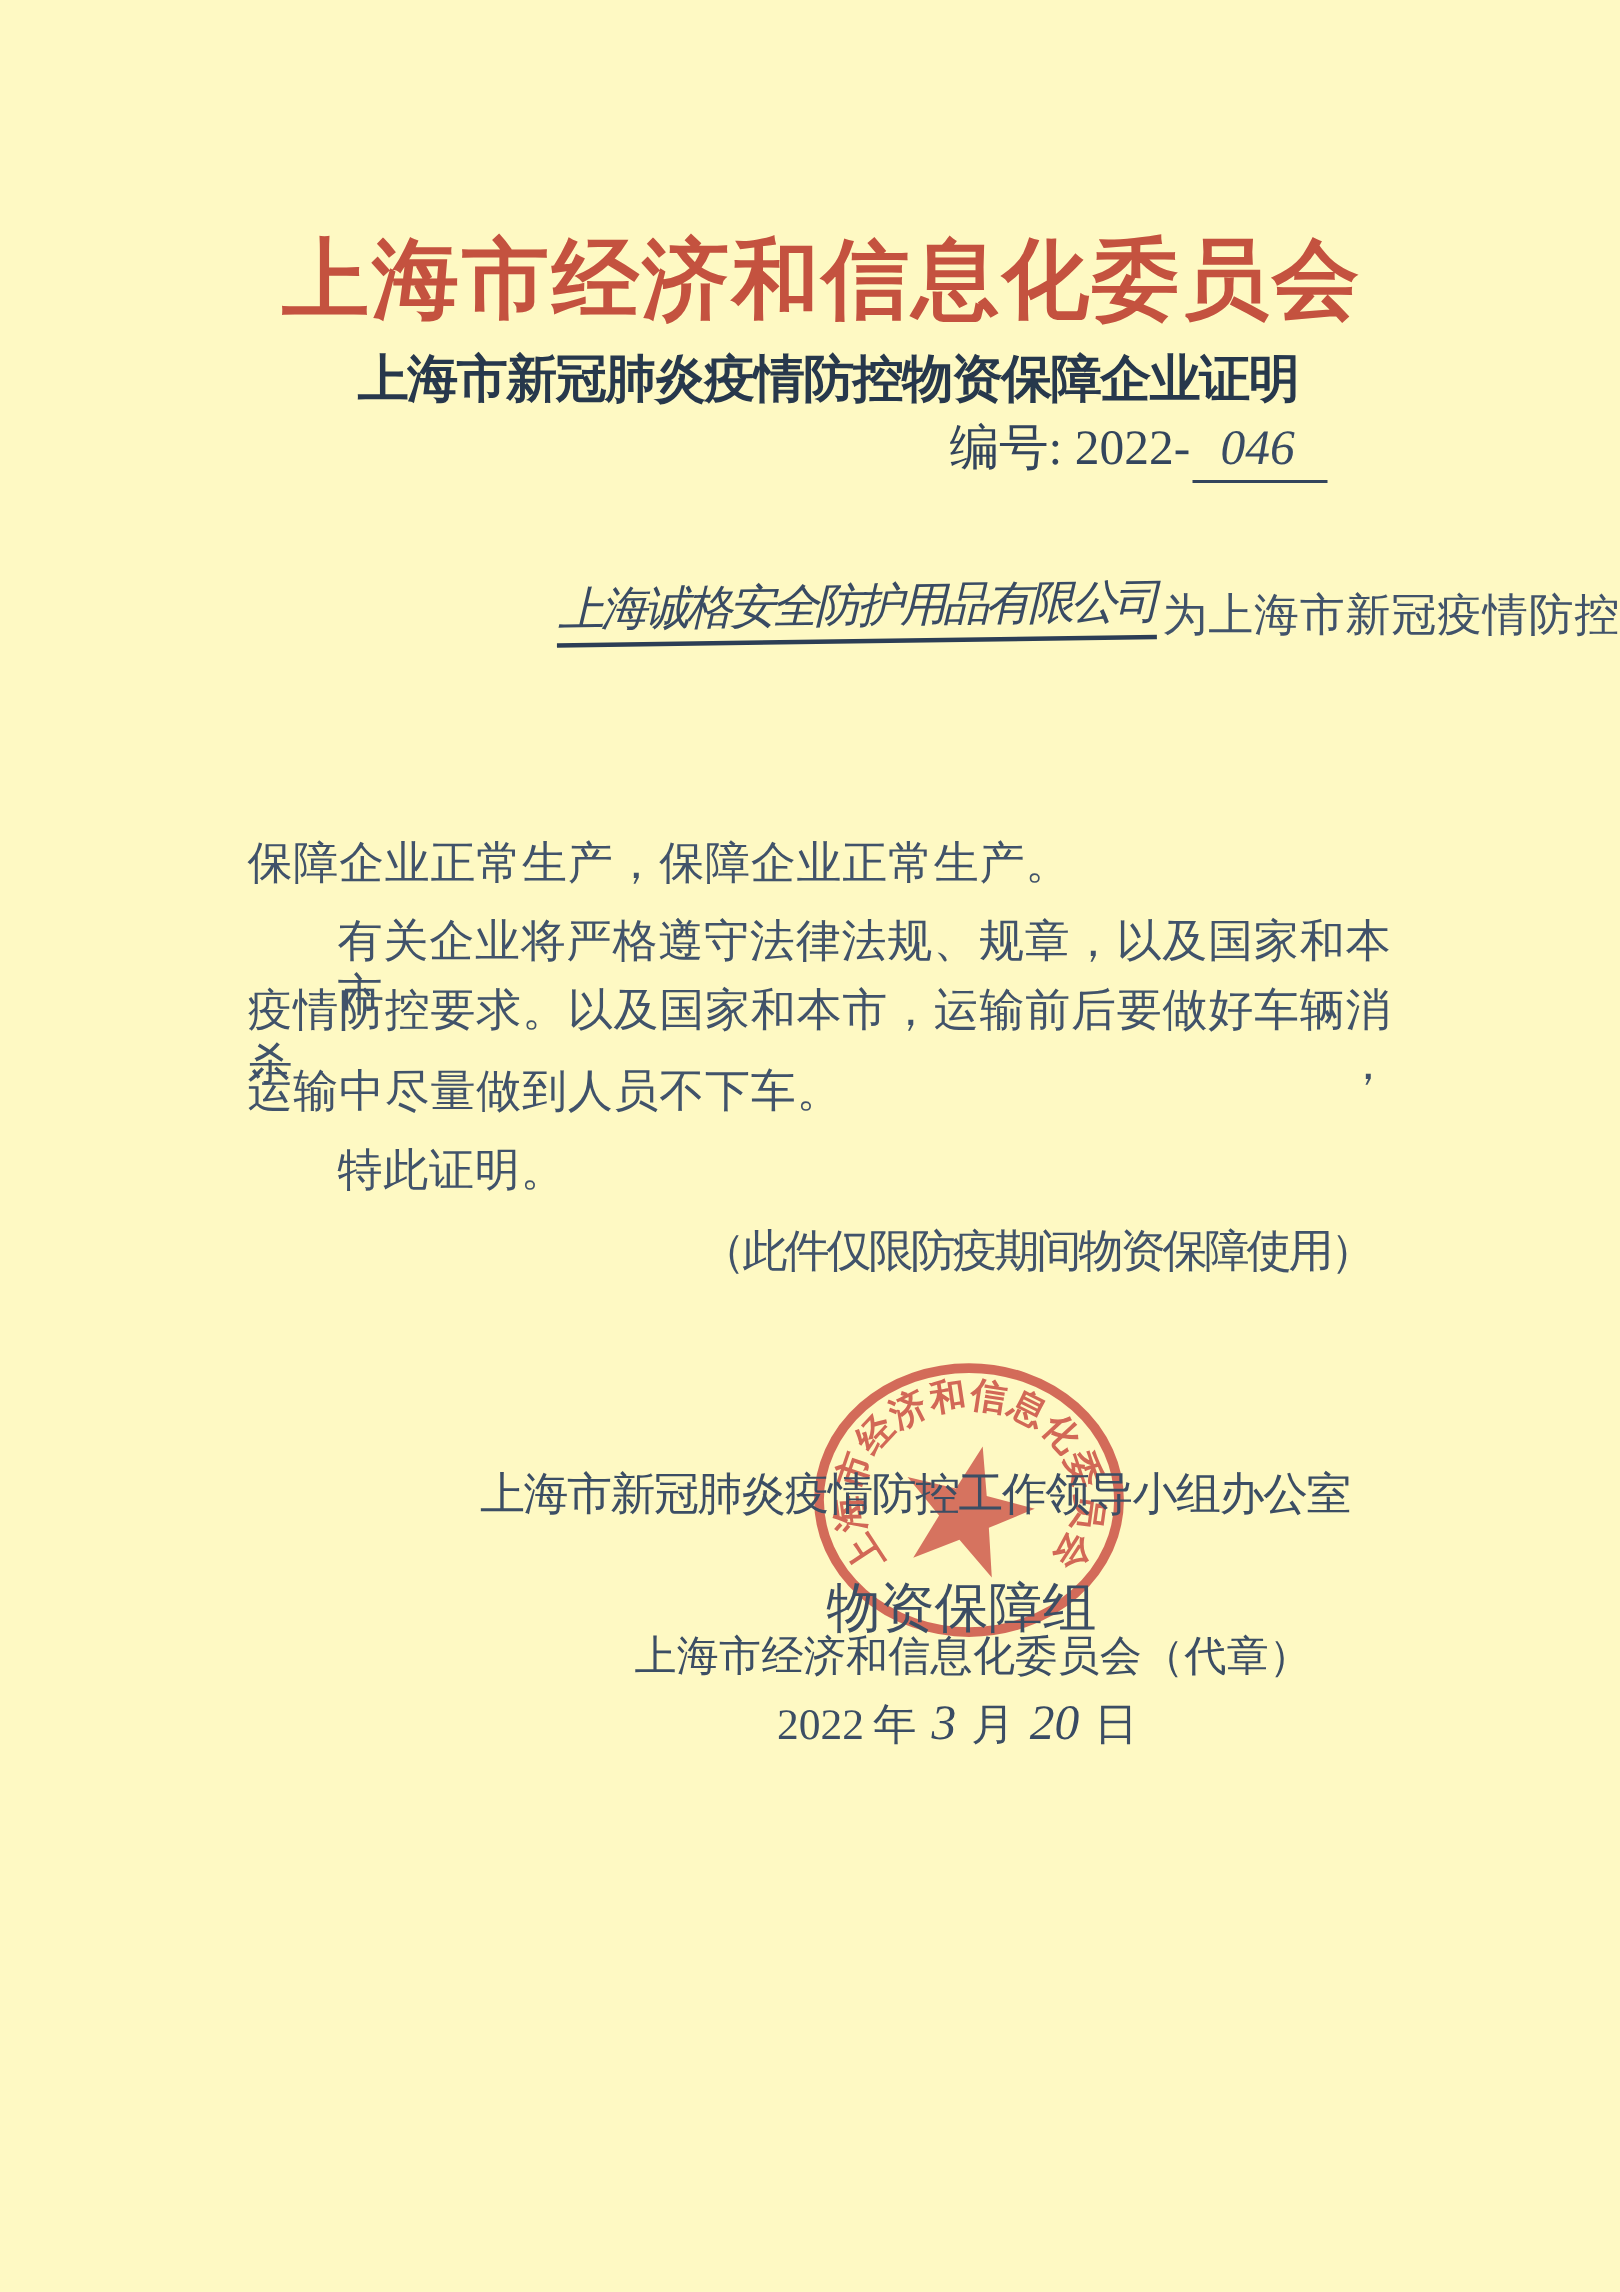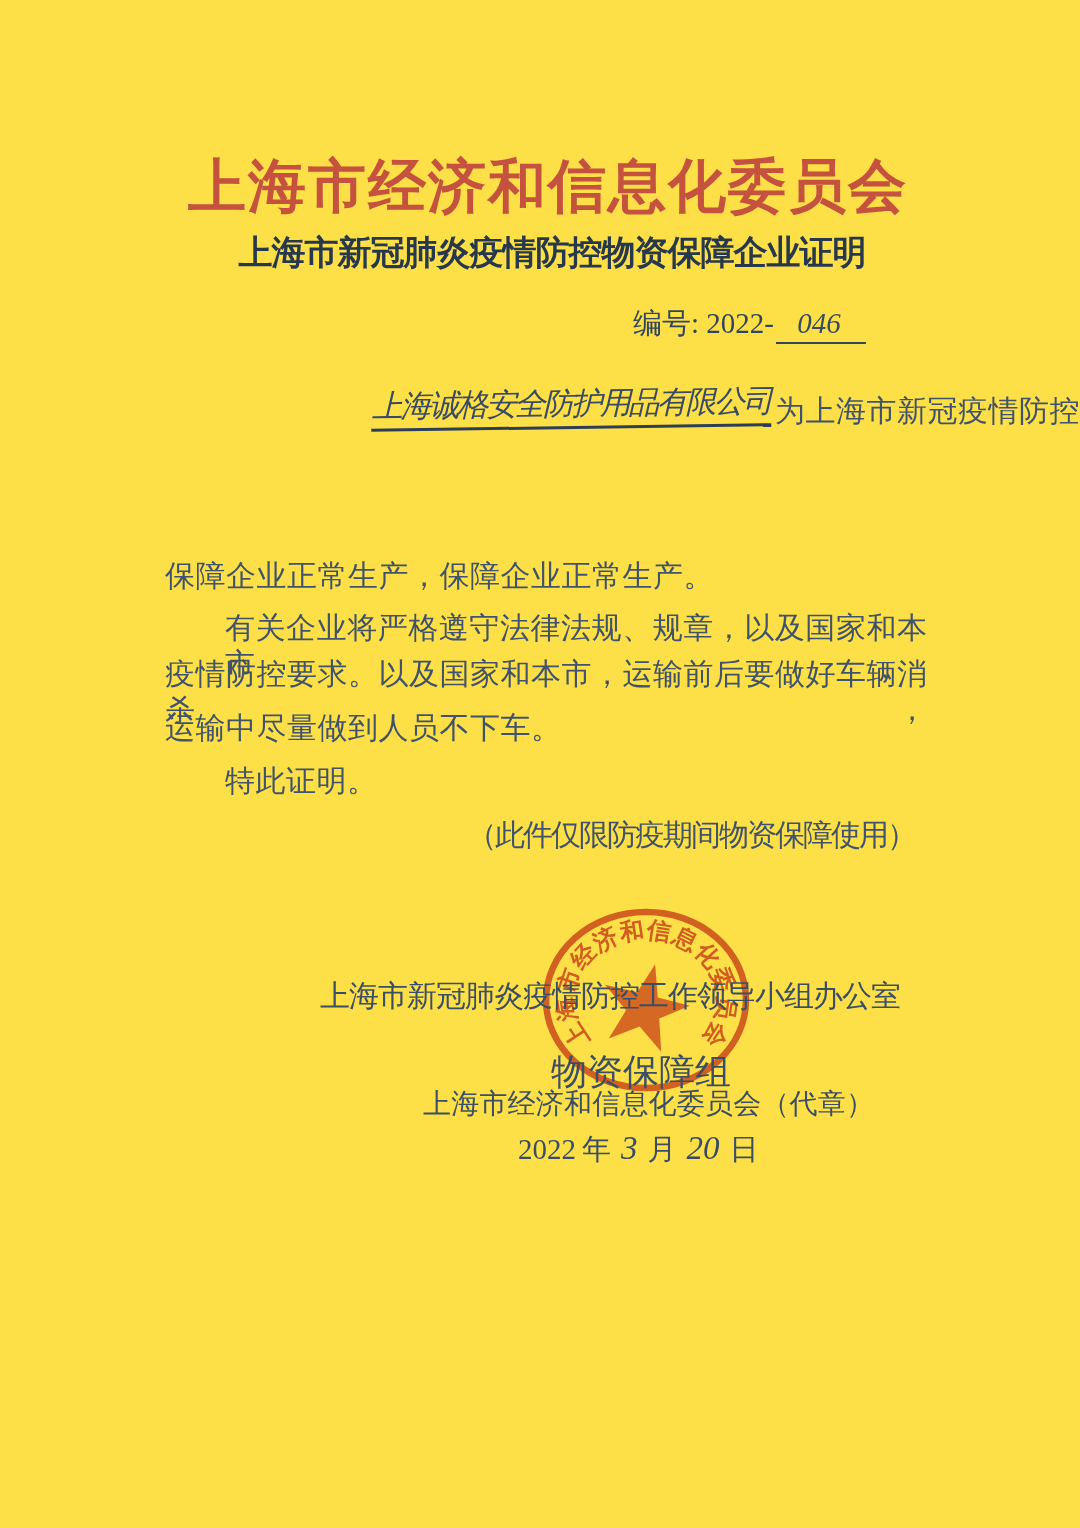--- a/index.html
+++ b/index.html
@@ -1,20 +1,20 @@
 <!DOCTYPE html>
 <html><head>
 <meta charset="utf-8">
 <style>
   html,body{margin:0;padding:0;background:#9a9a9a;}
   .page{
     position:relative;
     width:1080px;height:1528px;
     margin:0 auto;
-    background:#fde047;
+    background:#fef9c3;
     overflow:hidden;
     font-family:"Liberation Serif","DejaVu Serif",serif;
     color:#41536a;
   }
   .abs{position:absolute;}
   .doc-title{
     top:148px;left:0;width:1080px;
     text-align:center;
     transform:translateX(8px);
     font-size:58px;font-weight:900;
@@ -25,22 +25,22 @@
   .doc-subtitle{
     top:230px;left:0;width:1080px;
     text-align:center;
     transform:translateX(12px);
     font-size:34px;font-weight:700;
     letter-spacing:-1px;
     color:#27384c;
     white-space:nowrap;
   }
   .serial{
-    top:304px;left:633px;
-    font-size:29px;color:#33455c;
+    top:276px;left:633px;
+    font-size:33px;color:#33455c;
     white-space:nowrap;
   }
   .serial .num{
     display:inline-block;
     min-width:74px;
     text-align:center;
     border-bottom:2px solid #33455c;
     padding:0 10px 2px 6px;
     margin-left:2px;
   }

